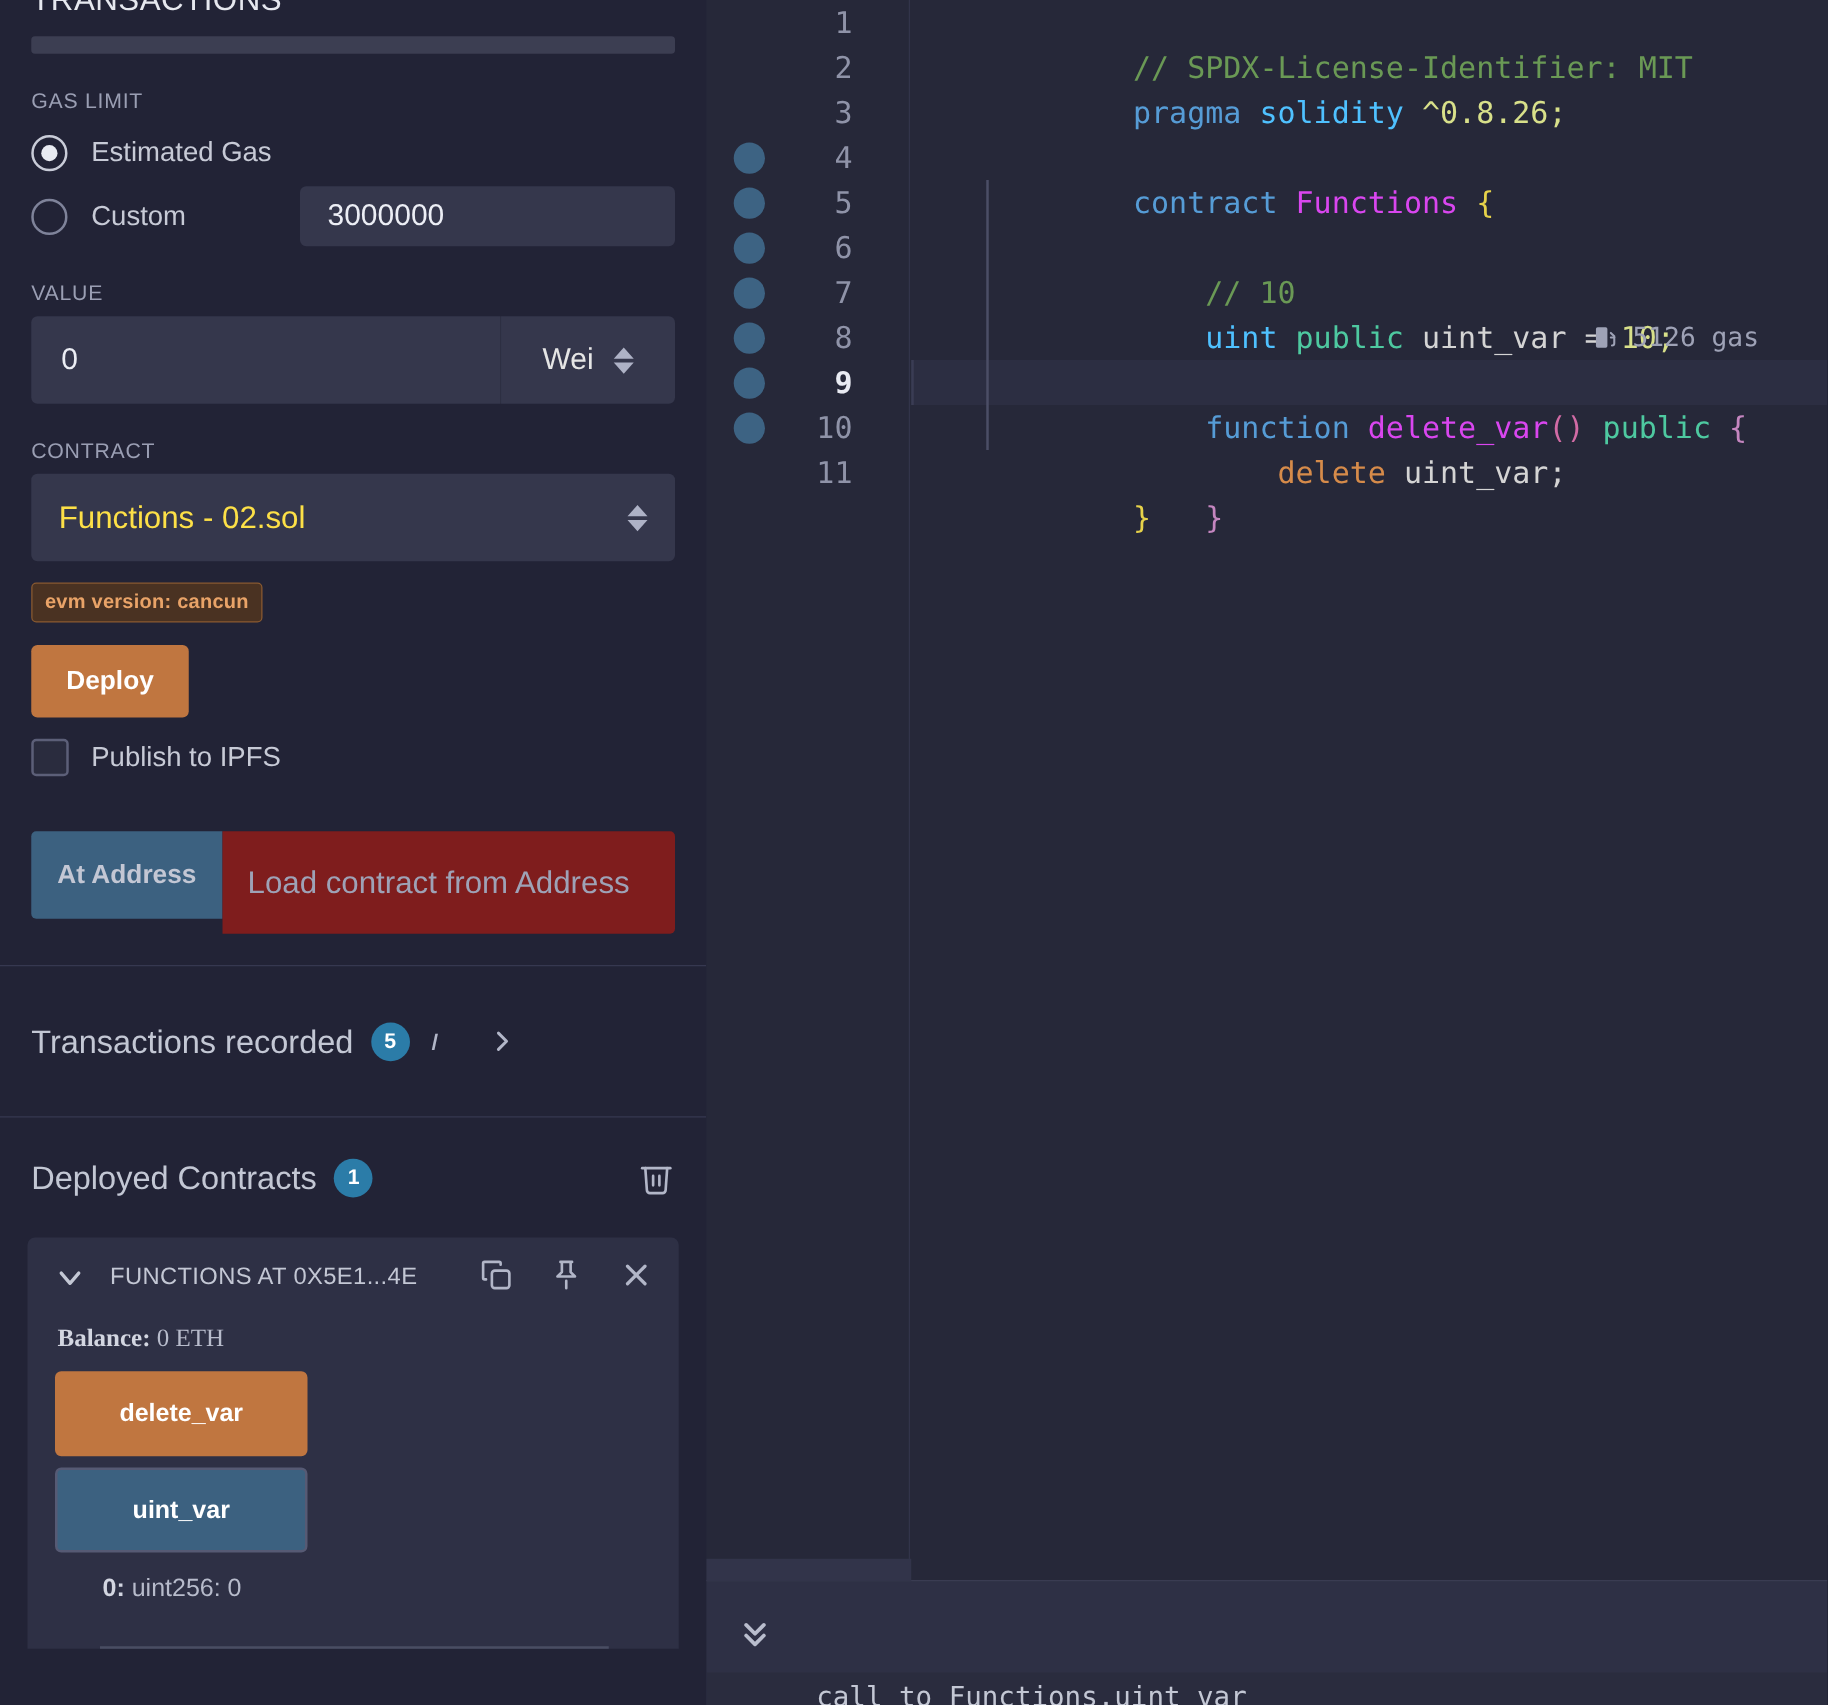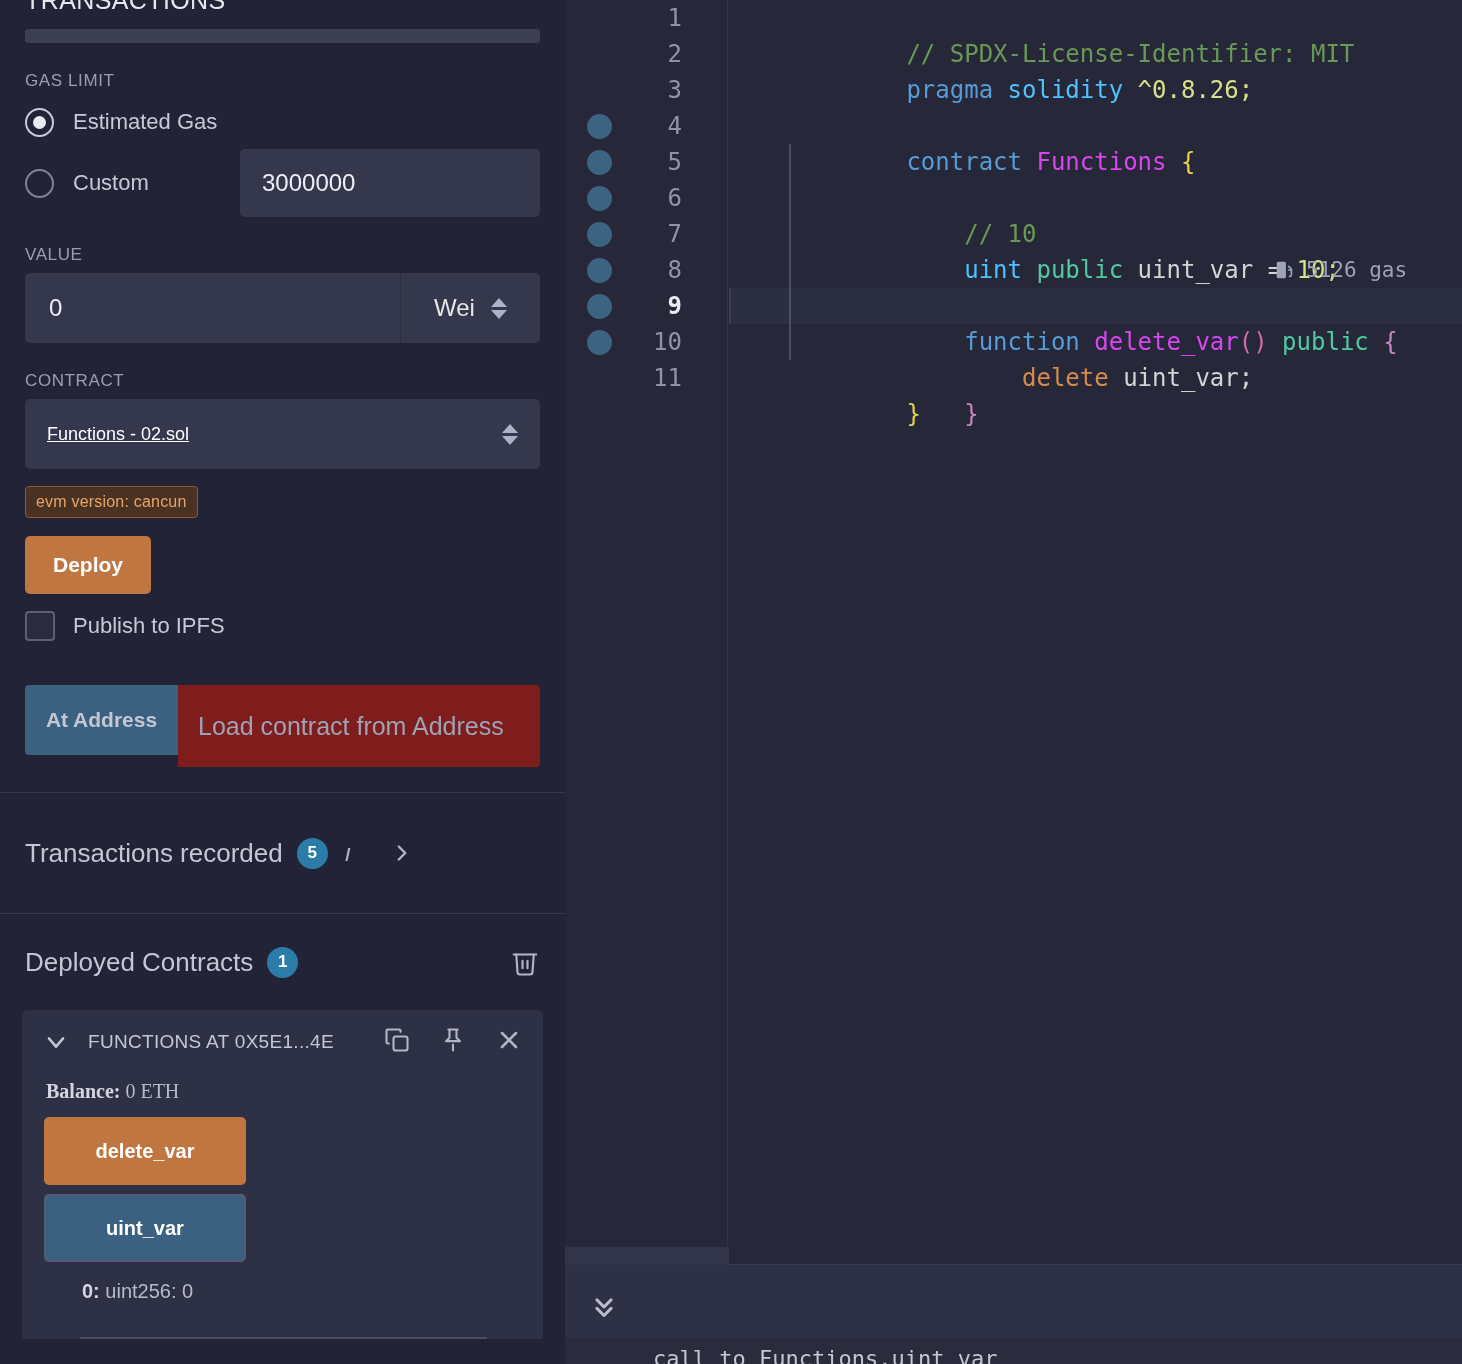--- a/index.html
+++ b/index.html
@@ -47,21 +47,21 @@
   .radio.checked { border-color: #c9ccd8; }
   .radio.checked::after {
     content: ""; width: 13px; height: 13px; border-radius: 50%;
     background: #e9ebf2;
   }
   .radio-label { font-size: 22px; color: #c7cad6; margin-left: 19px; }
 
   .gas-row { display: flex; align-items: center; margin-top: 4px; }
   .gas-input {
     margin-left: auto;
-    width: 300px; height: 68px;
+    width: 300px; height: 48px;
     background: #35374c; border: none; border-radius: 5px;
     color: #eceef5; font-size: 24px; padding: 0 22px;
     font-family: "Liberation Sans", sans-serif;
   }
 
   .value-row { display: flex; height: 70px; }
   .value-input {
     flex: 1 1 auto; height: 70px;
     background: #35374c; border: none;
     border-radius: 5px 0 0 5px;
@@ -83,27 +83,27 @@
   }
   .tri-down {
     width: 0; height: 0; border-left: 8px solid transparent;
     border-right: 8px solid transparent; border-top: 9px solid #aeb2c6;
   }
 
   .contract-select {
     height: 70px; background: #35374c; border-radius: 5px;
     display: flex; align-items: center; padding: 0 22px;
   }
-  .contract-name { font-size: 18px; color: #ffffff; text-decoration: underline; }
+  .contract-name { font-size: 25px; color: #fde047; }
   .contract-select .spinner { margin-left: auto; }
 
   .evm-badge {
     display: inline-block; margin-top: 17px;
     background: #4a3222; border: 1px solid #8a5a30;
-    color: #e9a368; font-size: 16px; font-weight: normal;
+    color: #e9a368; font-size: 16px; font-weight: bold;
     padding: 6px 10px; border-radius: 4px; letter-spacing: .2px;
   }
 
   .deploy-btn {
     margin-top: 18px; display: block;
     background: #c07640; border: none; border-radius: 5px;
     color: #ffffff; font-size: 21px; font-weight: bold;
     padding: 17px 28px; cursor: pointer;
     font-family: Liberation Sans, sans-serif;
   }

